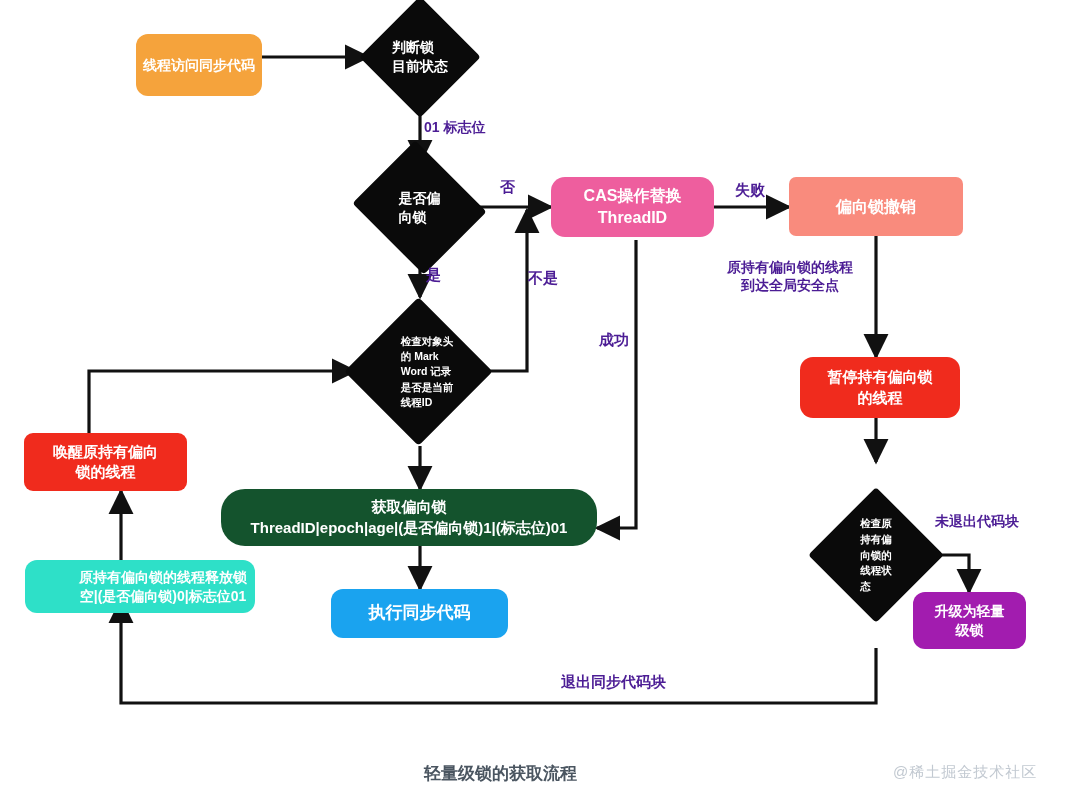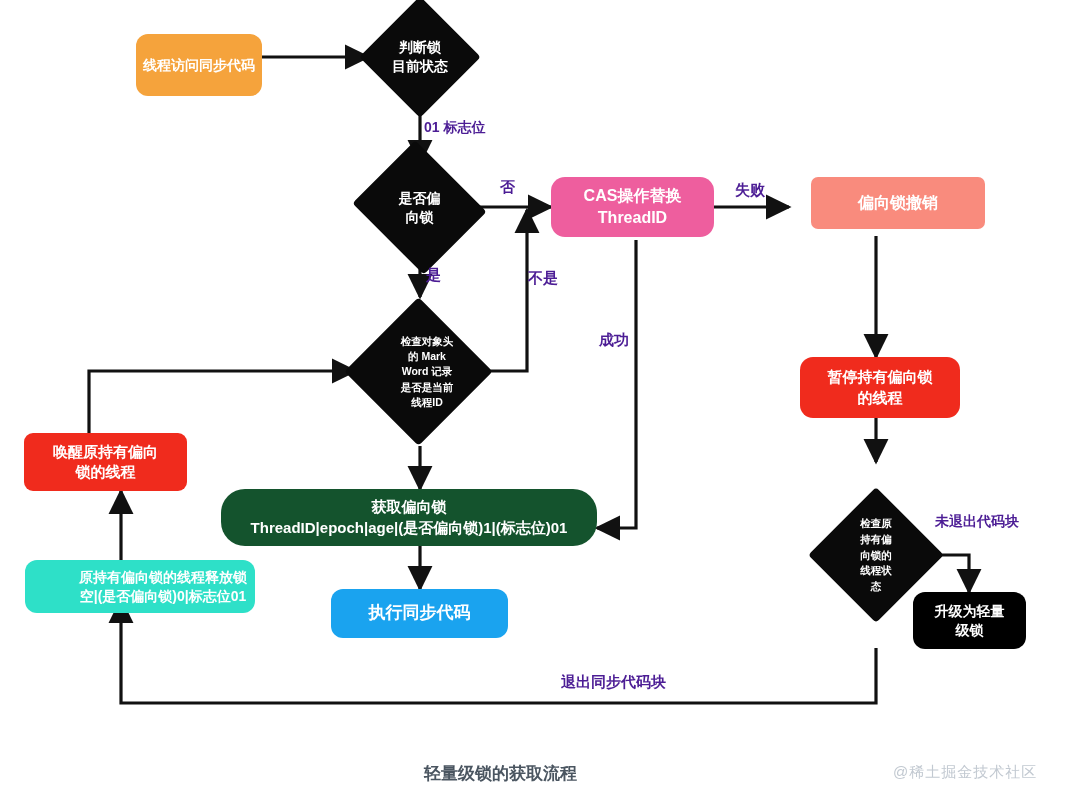--- a/index.html
+++ b/index.html
@@ -52,21 +52,21 @@
     background: #0a0a0a;
     transform: rotate(45deg);
     border-radius: 4px;
   }
   .diamond-label {
     position: relative;
     z-index: 2;
     color: #ffffff;
     font-weight: bold;
     white-space: pre-line;
-    text-align: center;
+    text-align: left;
   }
   .edge-label {
     position: absolute;
     color: #4c1d95;
     font-weight: bold;
     white-space: pre-line;
     text-align: center;
     line-height: 1.3;
   }
   .caption {
@@ -141,21 +141,21 @@
     <div class="diamond-shape"></div>
     <span class="diamond-label" style="font-size:14px;">是否偏
 向锁</span>
   </div>
 
   <div class="node" style="left:551px; top:177px; width:163px; height:60px; background:#ee5e9e; font-size:16px; border-radius:14px;">
     <span>CAS操作替换
 ThreadID</span>
   </div>
 
-  <div class="node" style="left:811px; top:177px; width:174px; height:52px; background:#f98b7d; font-size:16px; border-radius:7px;">
+  <div class="node" style="left:789px; top:177px; width:174px; height:59px; background:#f98b7d; font-size:16px; border-radius:7px;">
     <span>偏向锁撤销</span>
   </div>
 
   <div class="node diamond" style="left:355px; top:298px; width:128px; height:148px;">
     <div class="diamond-shape" style="width:105px; height:105px; left:11px; top:21px;"></div>
     <span class="diamond-label" style="font-size:10.5px; line-height:1.45;margin-left:16px;">检查对象头
 的 Mark
 Word 记录
 是否是当前
 线程ID</span>
@@ -187,37 +187,39 @@
 
   <div class="node diamond" style="left:811px; top:462px; width:130px; height:187px;">
     <div class="diamond-shape" style="width:96px; height:96px; left:17px; top:45px;"></div>
     <span class="diamond-label" style="font-size:10.5px; line-height:1.5;">检查原
 持有偏
 向锁的
 线程状
 态</span>
   </div>
 
-  <div class="node" style="left:913px; top:592px; width:113px; height:57px; background:#000000; font-size:14px; border-radius:12px;">
+  <div class="node" style="left:913px; top:592px; width:113px; height:57px; background:#a21caf; font-size:14px; border-radius:12px;">
     <span>升级为轻量
 级锁</span>
   </div>
 
   <div class="edge-label" style="left:424px; top:118px; font-size:14px;">01 标志位</div>
 
   <div class="edge-label" style="left:500px; top:177px; font-size:15px;">否</div>
 
   <div class="edge-label" style="left:426px; top:265px; font-size:15px;">是</div>
 
   <div class="edge-label" style="left:528px; top:268px; font-size:15px;">不是</div>
 
   <div class="edge-label" style="left:735px; top:180px; font-size:15px;">失败</div>
 
   <div class="edge-label" style="left:599px; top:330px; font-size:15px;">成功</div>
 
+  <div class="edge-label" style="left:727px; top:258px; font-size:14px;">原持有偏向锁的线程
+到达全局安全点</div>
 
   <div class="edge-label" style="left:935px; top:512px; font-size:14px;">未退出代码块</div>
 
   <div class="edge-label" style="left:561px; top:672px; font-size:15px;">退出同步代码块</div>
 
   <div class="caption" style="left:424px; top:762px; font-size:17px;">轻量级锁的获取流程</div>
 
   <div class="watermark" style="left:893px; top:763px; font-size:15px;">@稀土掘金技术社区</div>
 
 </div>

